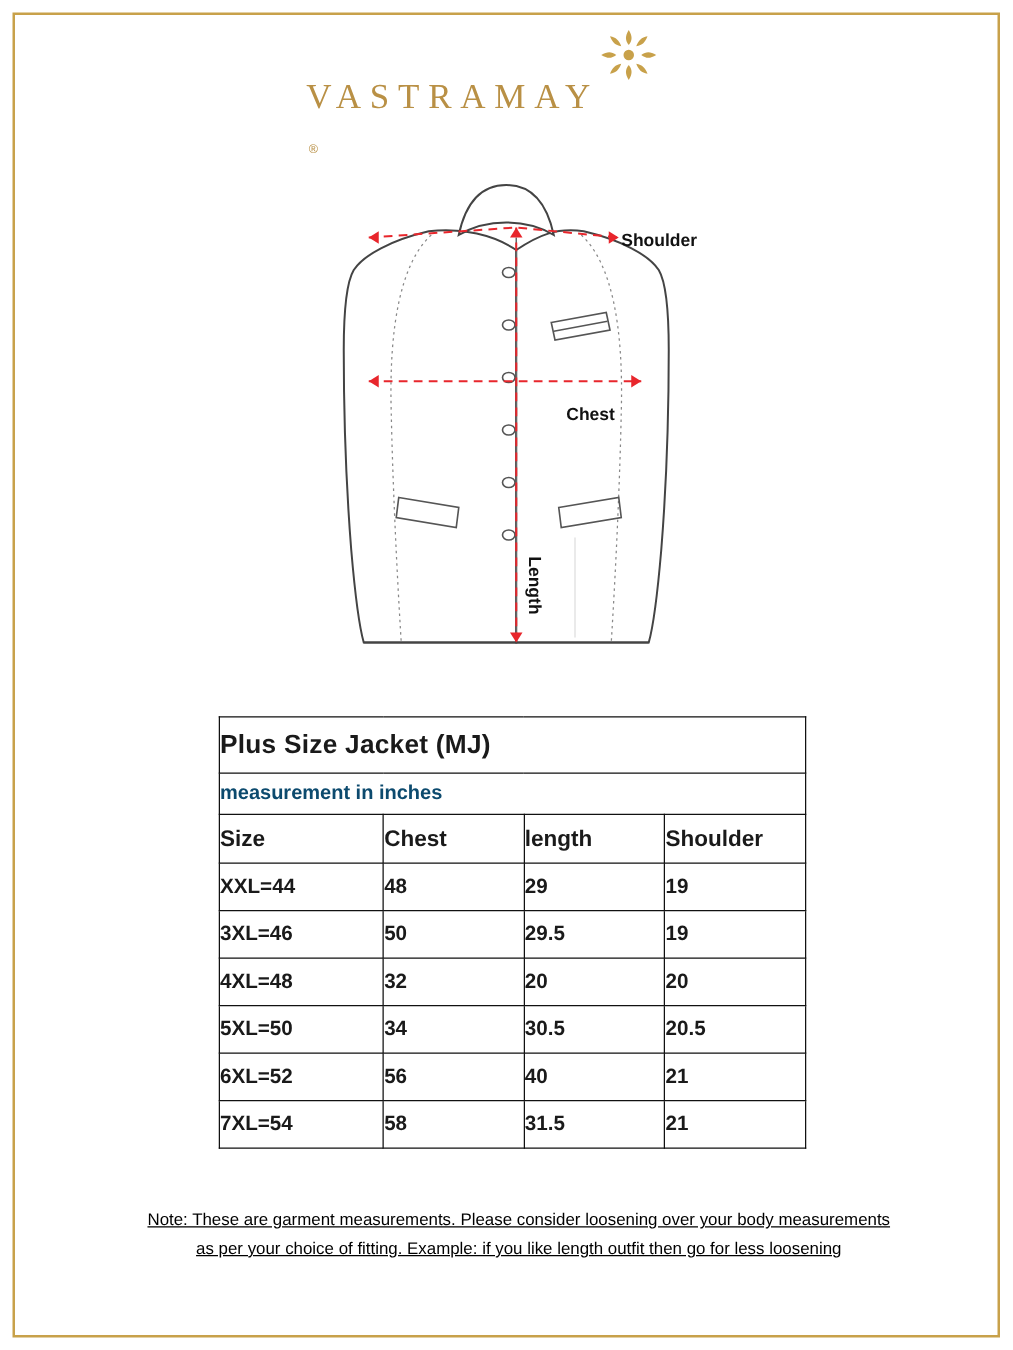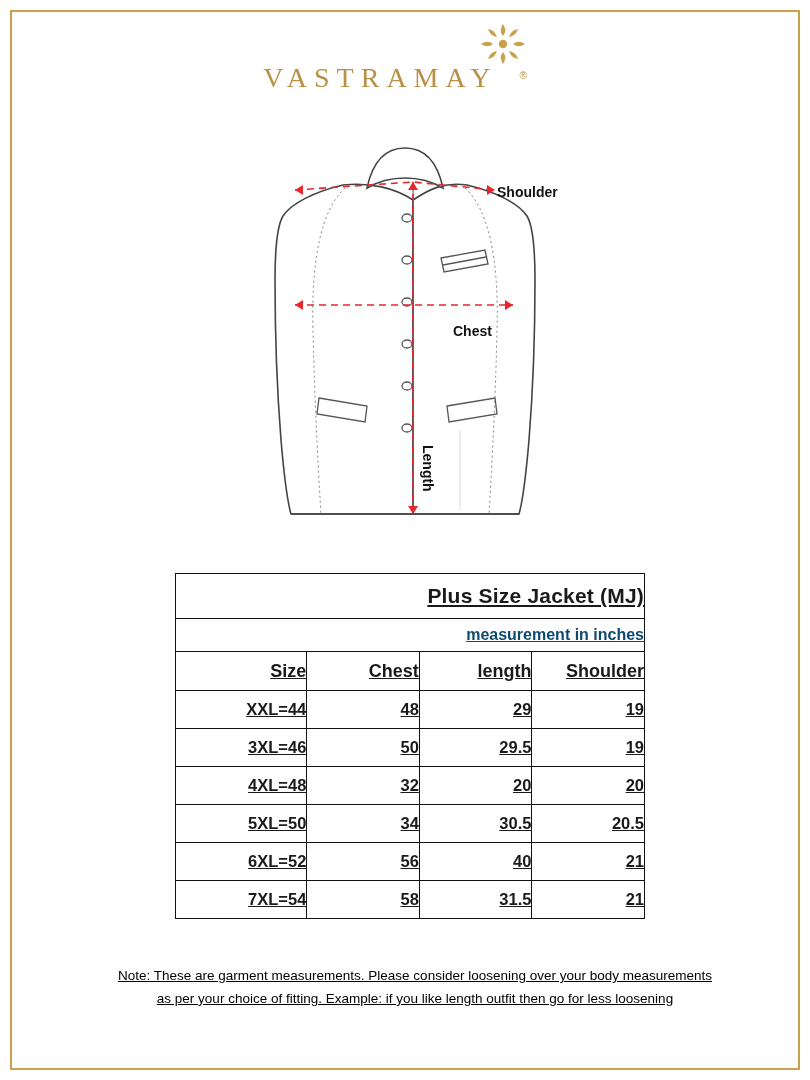--- a/index.html
+++ b/index.html
@@ -47,23 +47,24 @@
     text-align: center;
   }
   .brand-mark {
     display: block;
     margin: 0 auto -6px auto;
     width: 52px;
     height: 44px;
   }
   .brand-row {
     display: inline-flex;
-    align-items: center;
+    align-items: flex-start;
     justify-content: center;
     gap: 20px;
+    flex-direction: column;
   }
   .brand-name {
     font-family: "Liberation Serif", serif;
     font-size: 28px;
     letter-spacing: 7px;
     color: #b99045;
     font-weight: 400;
   }
   .brand-reg {
     font-size: 10px;
@@ -124,24 +125,23 @@
     top: 563px;
     width: 470px;
   }
   table.size-table {
     border-collapse: collapse;
     width: 100%;
     table-layout: fixed;
   }
   table.size-table td, table.size-table th {
     border: 1.5px solid #111;
-    text-align: right;
+    text-align: left;
     padding: 0;
     font-family: "Liberation Sans", sans-serif;
-    text-decoration: underline;
   }
   .tbl-title {
     font-size: 21px;
     font-weight: bold;
     height: 44px;
     letter-spacing: 0.2px;
   }
   .tbl-sub {
     font-size: 16px;
     font-weight: bold;

